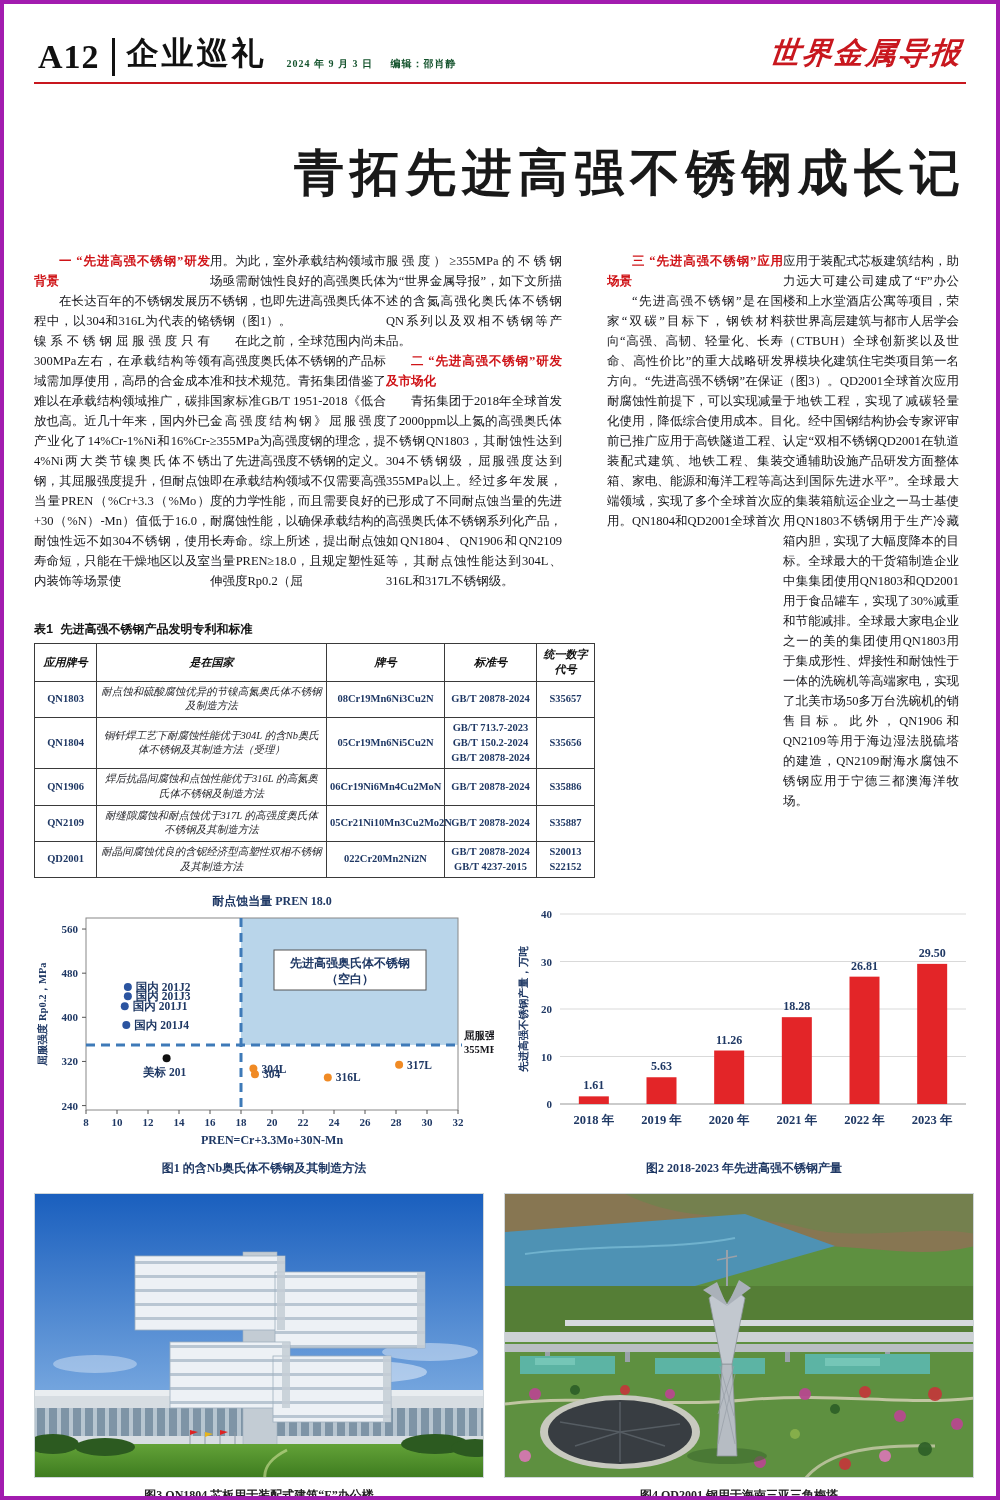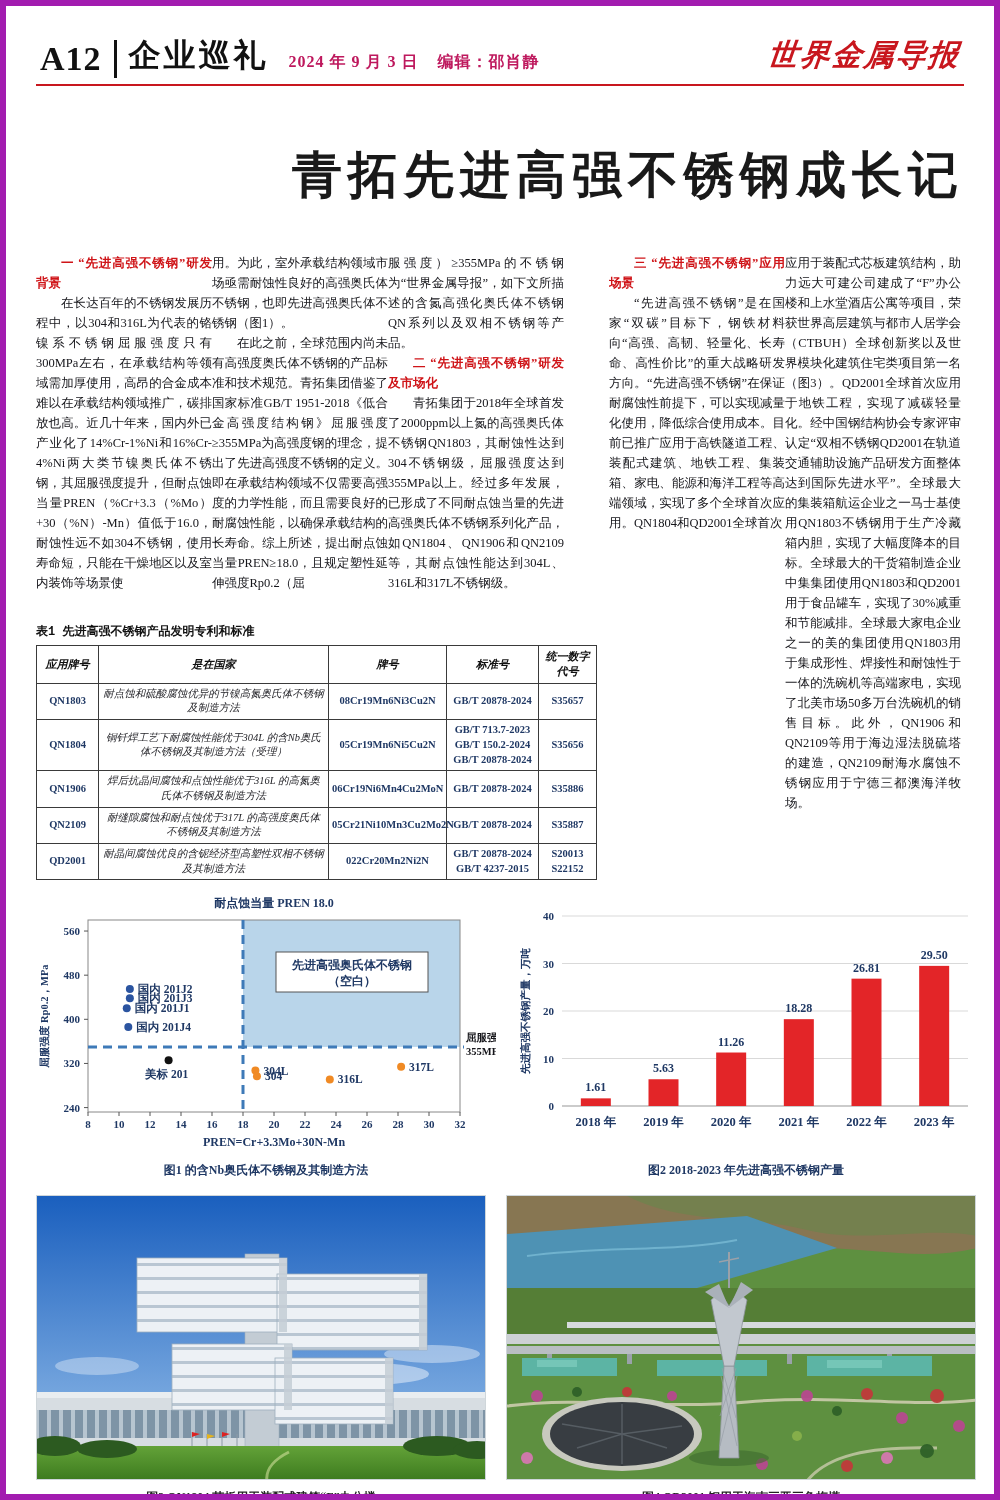--- a/index.html
+++ b/index.html
@@ -1,29 +1,29 @@
 <!DOCTYPE html>
 <html><head>
 <meta charset="utf-8">
 <style>
   * { margin:0; padding:0; box-sizing:border-box; }
   html,body { background:#f2f2f2; }
   body { font-family:"Liberation Serif","DejaVu Serif",serif; }
   #page {
     position:relative; width:1000px; height:1500px; margin:0 auto;
-    background:#ffffff; border:6px solid #a21caf; padding:28px 30px 0 30px;
+    background:#ffffff; border:4px solid #a21caf; padding:28px 30px 0 30px;
     overflow:hidden;
   }
   
   .masthead { display:flex; align-items:flex-end; justify-content:space-between; padding:0 4px; }
   .mast-left { display:flex; align-items:flex-end; gap:10px; }
   .page-code { font-size:34px; font-weight:bold; letter-spacing:1px; color:#111; }
   .mast-divider { width:3px; height:38px; background:#111; margin:0 2px; }
   .section-name { font-size:32px; font-weight:bold; color:#111; letter-spacing:3px; }
-  .mast-meta { font-size:16px; font-weight:bold; color:#be185d; padding-bottom:5px; margin-left:10px; letter-spacing:1px; }
+  .mast-meta { font-size:10px; font-weight:bold; color:#14532d; padding-bottom:5px; margin-left:10px; letter-spacing:1px; }
   .mast-meta span { margin-right:14px; }
   .paper-logo { font-size:30px; font-weight:900; font-style:italic; color:#c8171e;
     letter-spacing:2px; transform:skewX(-6deg); padding-bottom:2px; }
   .mast-rule { height:2px; background:#c8171e; margin-top:6px; }
   
   .headline { text-align:right; font-size:50px; font-weight:bold; color:#191919;
     letter-spacing:6px; margin:56px 0 44px 0; }
   
   .content-row { display:flex; gap:12px; }
   .group-left { width:564px; }

